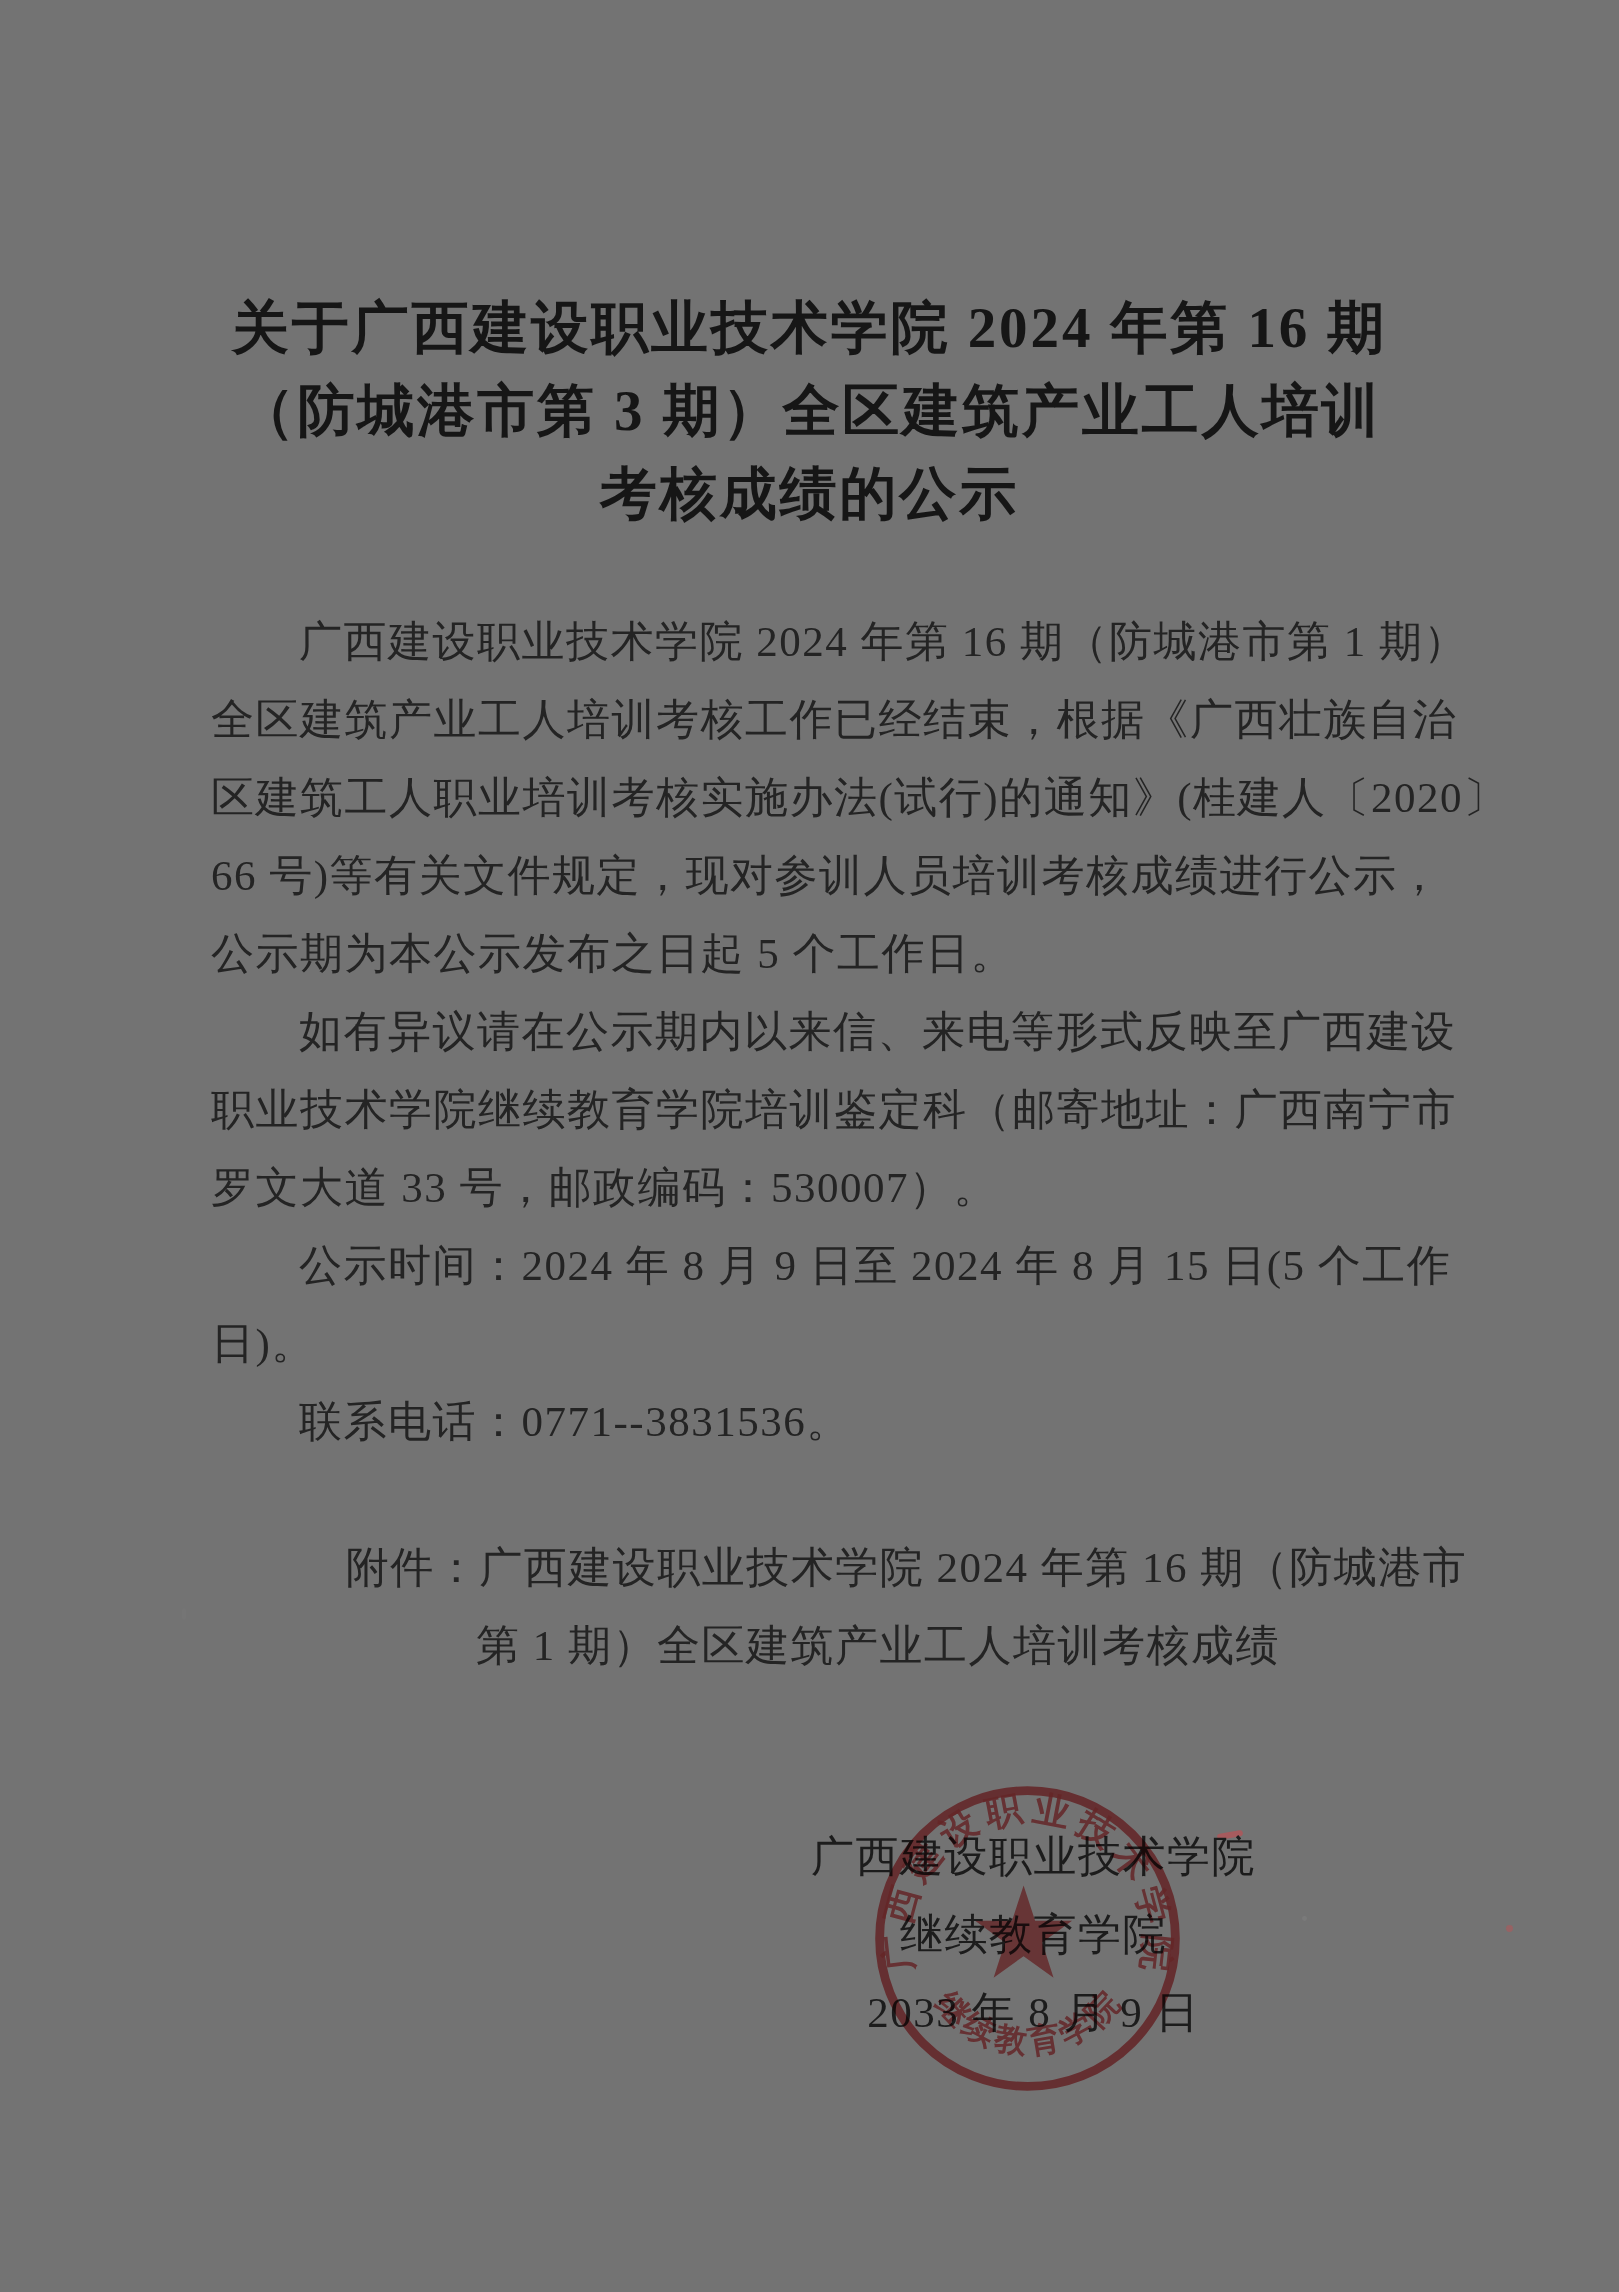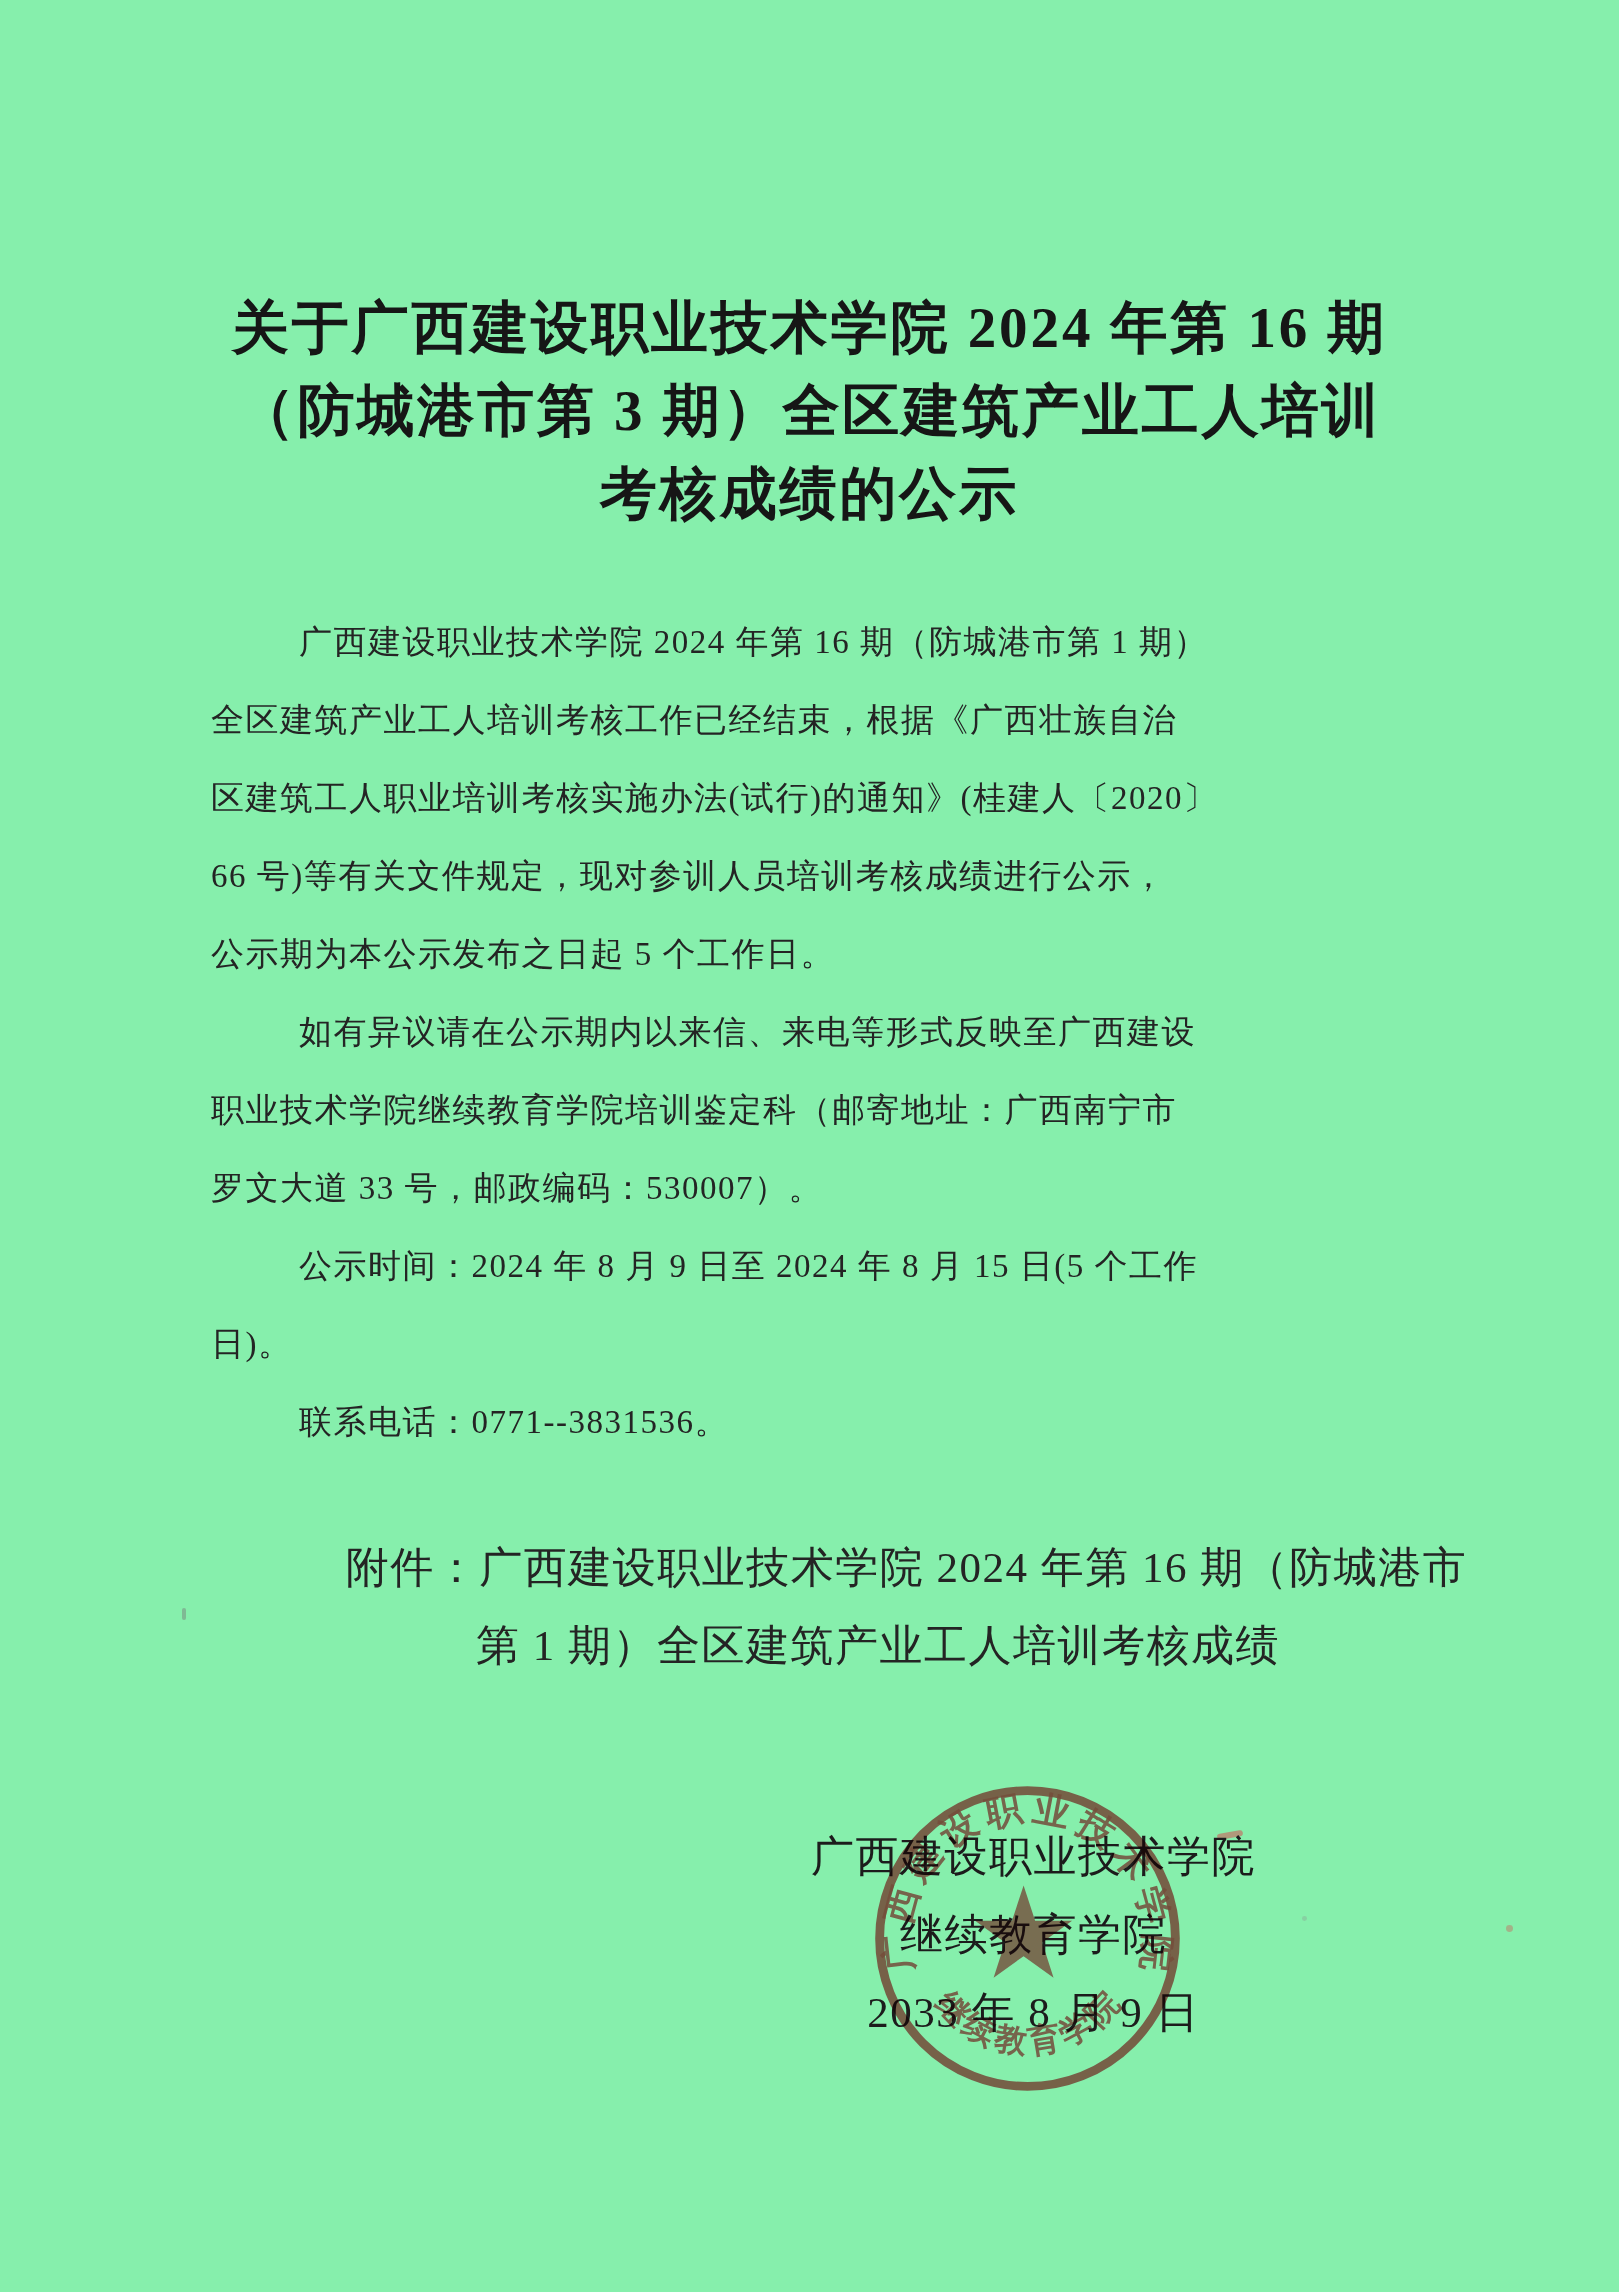--- a/index.html
+++ b/index.html
@@ -1,41 +1,41 @@
 <!DOCTYPE html>
 <html><head>
 <meta charset="utf-8">
 <style>
   html, body { margin: 0; padding: 0; background: #e8e8e8; }
   .page {
     position: relative;
     width: 1619px;
     height: 2293px;
-    background: #86efac;
+    background: #737373;
     overflow: hidden;
     font-family: "Liberation Serif", "DejaVu Serif", serif;
   }
   .doc-title {
     position: absolute;
     top: 286px;
     left: 0;
     width: 1619px;
     text-align: center;
     font-size: 57px;
     font-weight: bold;
     line-height: 83px;
     letter-spacing: 2.9px;
     color: #161616;
   }
   .doc-body {
     position: absolute;
     top: 603px;
     left: 211px;
     width: 1264px;
-    font-size: 33px;
+    font-size: 43px;
     line-height: 78px;
     letter-spacing: 1.5px;
     color: #242424;
   }
   .doc-body .line { white-space: nowrap; }
   .doc-body .ind { padding-left: 88px; }
   .attach {
     position: absolute;
     top: 1529px;
     left: 211px;

